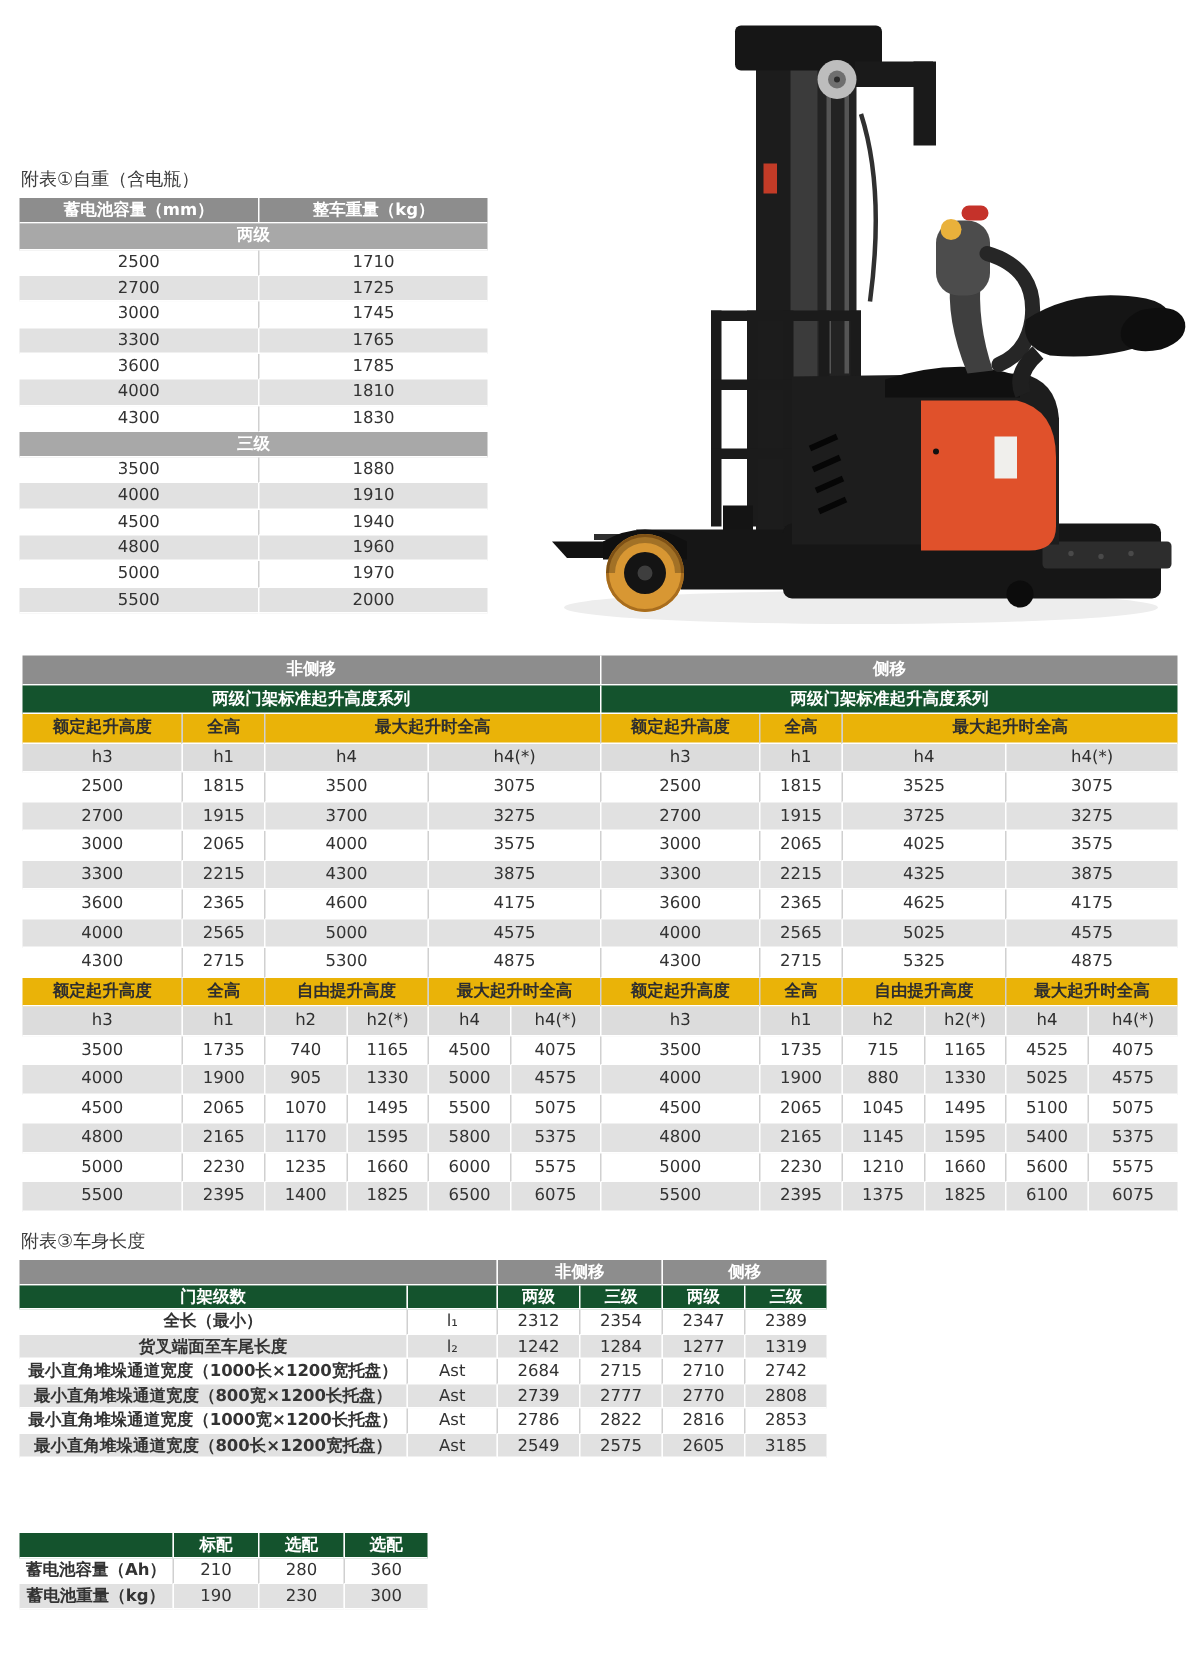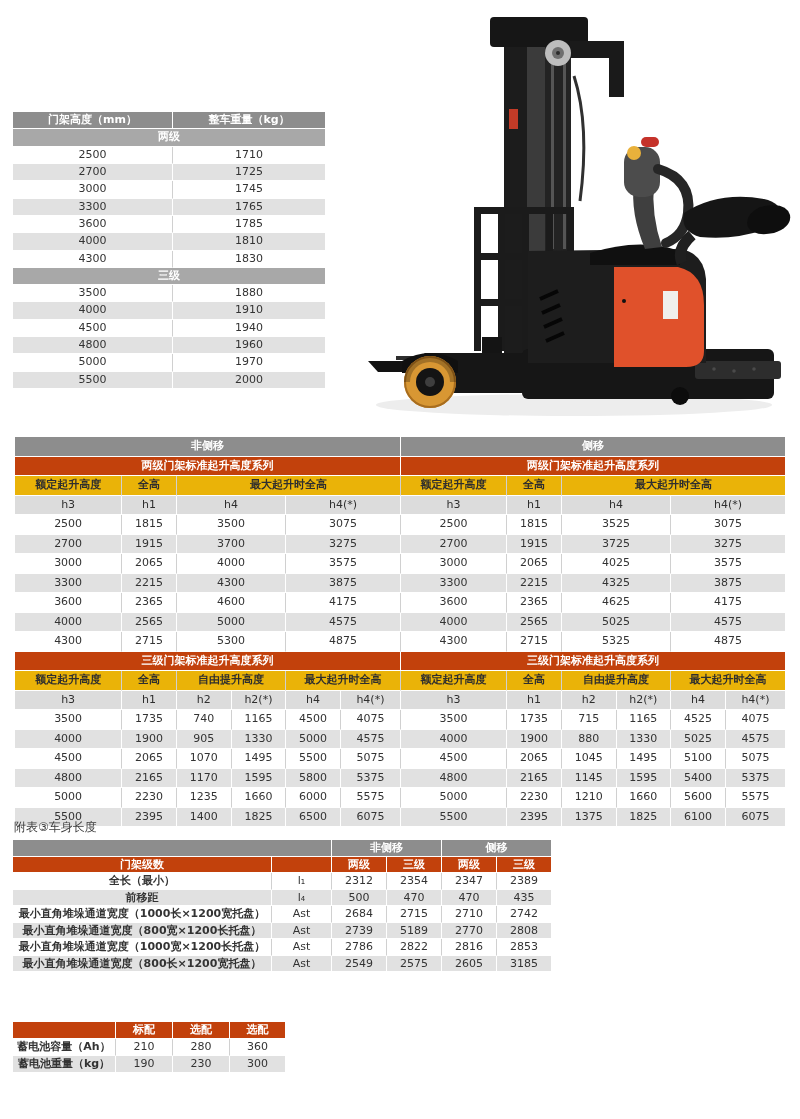--- a/index.html
+++ b/index.html
@@ -7,21 +7,21 @@
   .page{position:relative;width:800px;height:1119px;background:#fff;overflow:hidden;}
   .block{position:absolute;}
   .tbl-title{font-size:12px;color:#3d3d3d;margin:0 0 6px 1px;line-height:14px;}
   table.t{border-collapse:separate;border-spacing:0;table-layout:fixed;width:100%;
           font-size:11px;color:#333;text-align:center;}
   .t th,.t td{padding:2px 2px;font-weight:normal;white-space:nowrap;overflow:hidden;
               border-left:1px solid #fff;border-bottom:1px solid #fff;line-height:1.25;}
   .t tr>*:first-child{border-left:0;}
   .band th{color:#fff;font-weight:bold;}
   .dark th{background:#8d8d8d;}
-  .mid th{background:#c2410c;}
+  .mid th{background:#14532d;}
   .section td{background:#a8a8a8;color:#fff;font-weight:bold;}
   .whead th{background:#eab308;color:#2e2e2e;font-weight:bold;border-left-color:#d0d0d0;}
   .lhead th{background:#dcdcdc;color:#2e2e2e;}
   tbody[data-rows] td{background:#fff;}
   tbody[data-rows] tr:nth-child(odd)>td{border-left-color:#d0d0d0;}
   tbody[data-rows] tr:nth-child(even)>td{background:#e1e1e1;border-left-color:#fff;}
   
   #b1{left:13px;top:112px;width:312px;}
   .t1 th,.t1 td{line-height:1.12;}
   
@@ -116,28 +116,29 @@
       </g>
       <g>
         <path d="M322,212 Q356,190 402,198 Q424,203 418,222 Q382,240 338,236 Q318,230 322,212 Z" fill="#151515"></path>
         <path d="M398,206 q26,-6 30,8 q2,12 -16,18 q-20,4 -26,-6 q-4,-12 12,-20 Z" fill="#0e0e0e"></path>
         <path d="M330,234 q-16,14 -10,28" stroke="#1f1f1f" stroke-width="11" fill="none"></path>
       </g>
     </svg>
   </div>
 
   <section class="block" id="b1">
+    <div class="tbl-title">附表①自重（含电瓶）</div>
     <table class="t t1">
       <colgroup>
           <col style="width:51%">
           <col style="width:49%">
         </colgroup>
       <tbody class="hd">
         <tr class="band dark">
-          <th>门架高度（mm）</th>
+          <th>蓄电池容量（mm）</th>
           <th>整车重量（kg）</th>
         </tr>
         <tr class="section">
           <td colspan="2">两级</td>
         </tr>
       </tbody>
       <tbody data-rows="t1.sections.0.rows">
           <tr>
             <td>2500</td>
             <td>1710</td>
@@ -311,24 +312,20 @@
             <td>2715</td>
             <td colspan="2">5300</td>
             <td colspan="2">4875</td>
             <td>4300</td>
             <td>2715</td>
             <td colspan="2">5325</td>
             <td colspan="2">4875</td>
           </tr>
         </tbody>
       <tbody class="hd">
-        <tr class="band mid">
-          <th colspan="6">三级门架标准起升高度系列</th>
-          <th colspan="6">三级门架标准起升高度系列</th>
-        </tr>
         <tr class="whead">
           <th>额定起升高度</th>
           <th>全高</th>
           <th colspan="2">自由提升高度</th>
           <th colspan="2">最大起升时全高</th>
           <th>额定起升高度</th>
           <th>全高</th>
           <th colspan="2">自由提升高度</th>
           <th colspan="2">最大起升时全高</th>
         </tr>
@@ -465,40 +462,40 @@
       <tbody data-rows="t3.rows">
           <tr>
             <td>全长（最小）</td>
             <td>l₁</td>
             <td>2312</td>
             <td>2354</td>
             <td>2347</td>
             <td>2389</td>
           </tr>
           <tr>
-            <td>前移距</td>
-            <td>l₄</td>
-            <td>500</td>
-            <td>470</td>
-            <td>470</td>
-            <td>435</td>
+            <td>货叉端面至车尾长度</td>
+            <td>l₂</td>
+            <td>1242</td>
+            <td>1284</td>
+            <td>1277</td>
+            <td>1319</td>
           </tr>
           <tr>
             <td>最小直角堆垛通道宽度（1000长×1200宽托盘）</td>
             <td>Ast</td>
             <td>2684</td>
             <td>2715</td>
             <td>2710</td>
             <td>2742</td>
           </tr>
           <tr>
             <td>最小直角堆垛通道宽度（800宽×1200长托盘）</td>
             <td>Ast</td>
             <td>2739</td>
-            <td>5189</td>
+            <td>2777</td>
             <td>2770</td>
             <td>2808</td>
           </tr>
           <tr>
             <td>最小直角堆垛通道宽度（1000宽×1200长托盘）</td>
             <td>Ast</td>
             <td>2786</td>
             <td>2822</td>
             <td>2816</td>
             <td>2853</td>

